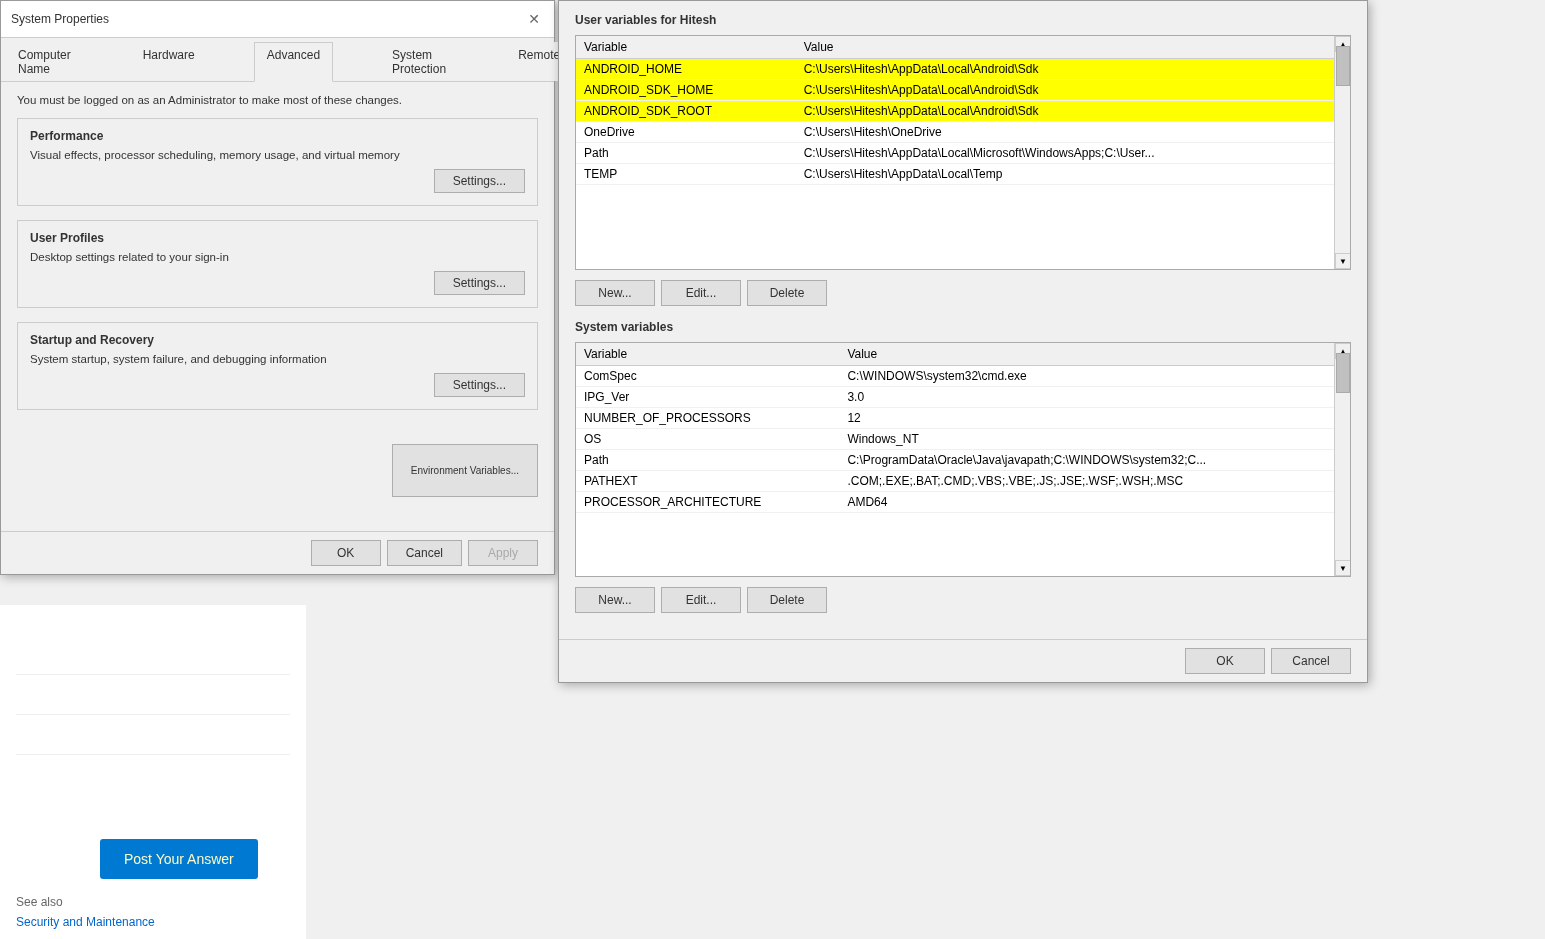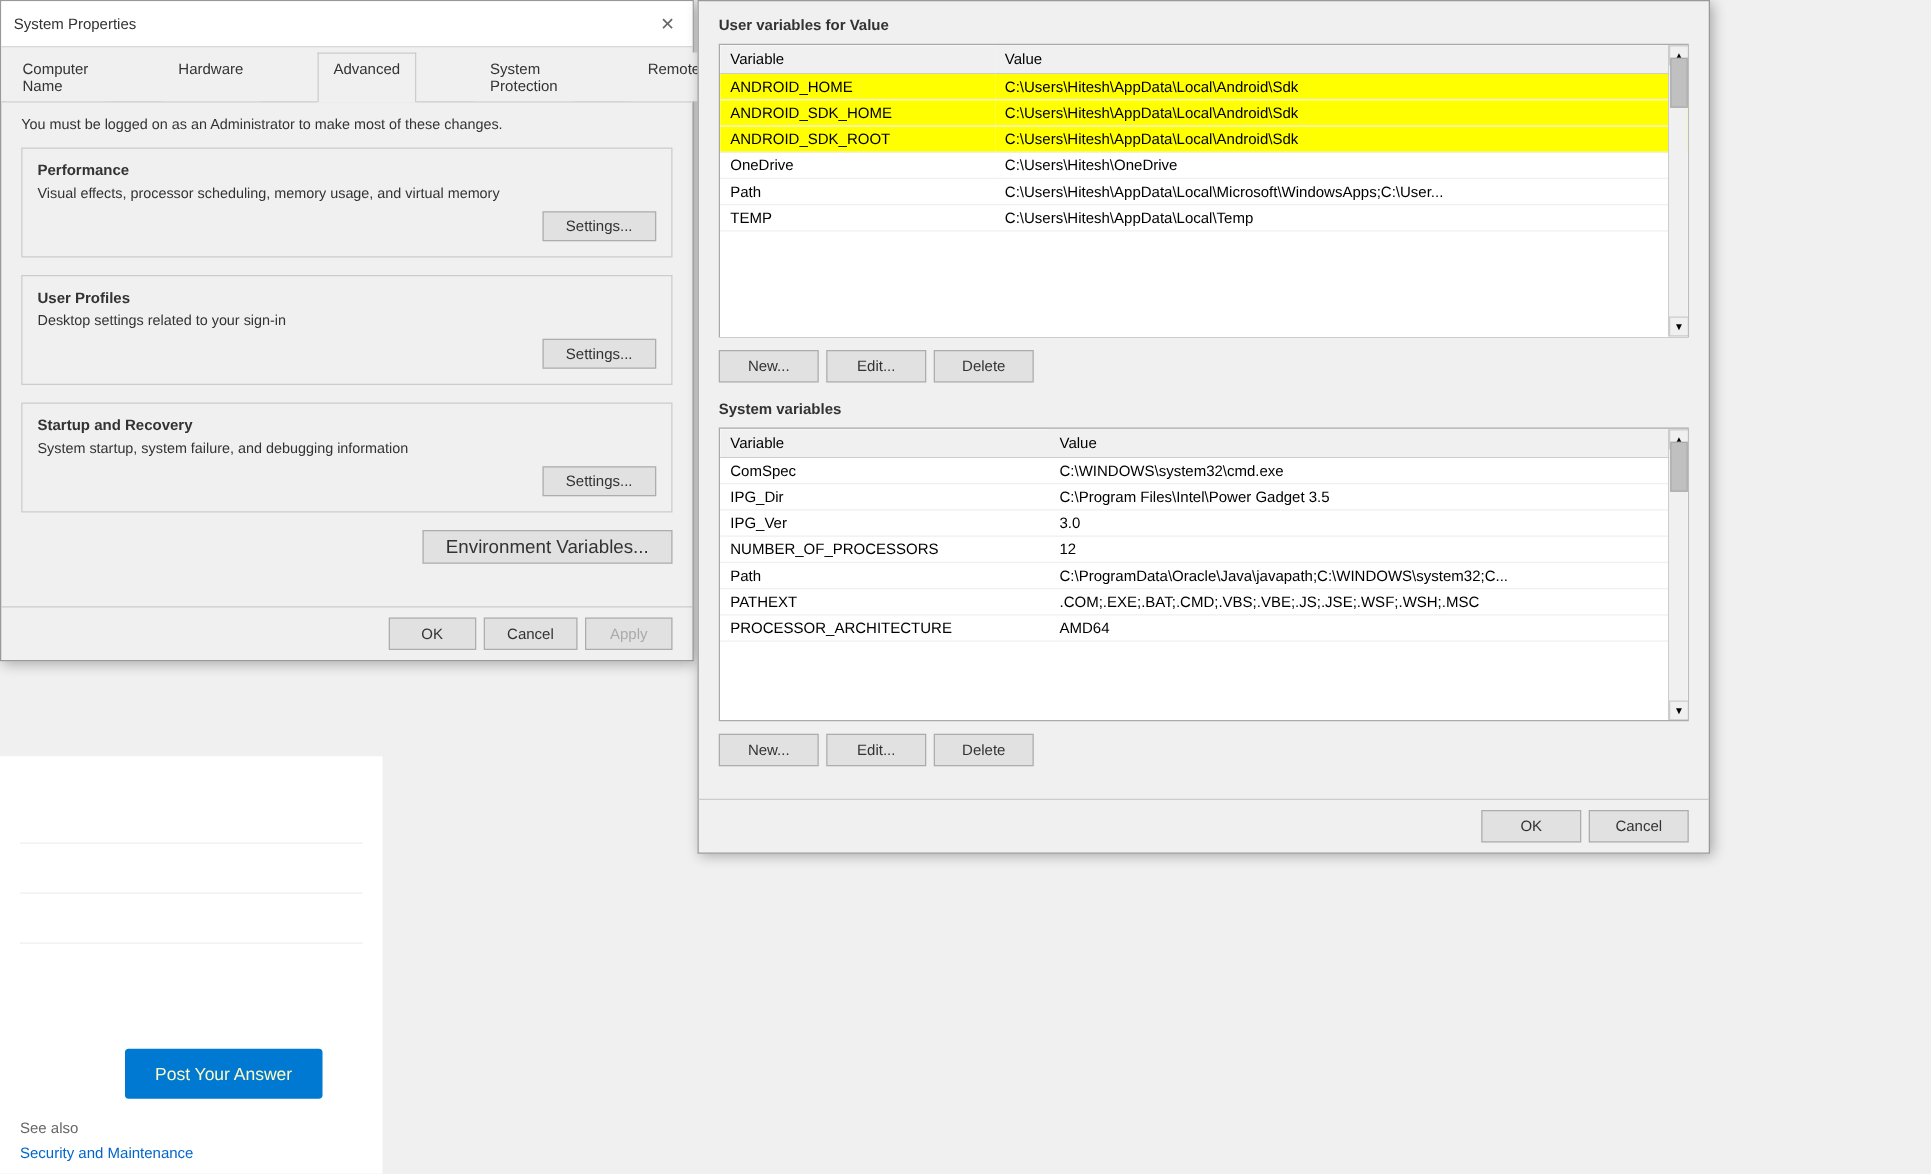--- a/index.html
+++ b/index.html
@@ -121,27 +121,28 @@
       color: #333;
     }
 
     .clearfix::after {
       content: '';
       display: table;
       clear: both;
     }
 
     .env-btn {
-      padding: 4px 18px;
-      font-size: 15px;
+      padding: 20px 18px;
+      font-size: 10px;
       background: #e1e1e1;
       border: 1px solid #adadad;
       cursor: pointer;
       color: #333;
       margin-bottom: 12px;
+      margin-top: 20px;
     }
 
     .dialog-footer {
       display: flex;
       justify-content: flex-end;
       gap: 6px;
       padding: 8px 16px;
       border-top: 1px solid #ccc;
     }
 
@@ -389,21 +390,21 @@
     <div class="see-also-title">See also</div>
     <a class="see-also-link">Security and Maintenance</a>
   </div>
 </div>
 
 <button class="post-answer-btn">Post Your Answer</button>
 
 <div class="env-dialog">
   <div class="env-content">
 
-    <div class="env-section-title">User variables for Value</div>
+    <div class="env-section-title">User variables for Hitesh</div>
 
     <div class="var-table-container" style="position:relative;">
       <table class="var-table">
         <thead>
           <tr>
             <th>Variable</th>
             <th>Value</th>
           </tr>
         </thead>
         <tbody id="user-vars-tbody">
@@ -455,30 +456,30 @@
             <th>Variable</th>
             <th>Value</th>
           </tr>
         </thead>
         <tbody id="system-vars-tbody">
         <tr>
               <td>ComSpec</td>
               <td>C:\WINDOWS\system32\cmd.exe</td>
             </tr>
             <tr>
-              <td>IPG_Dir</td>
-              <td>C:\Program Files\Intel\Power Gadget 3.5</td>
-            </tr>
-            <tr>
               <td>IPG_Ver</td>
               <td>3.0</td>
             </tr>
             <tr>
               <td>NUMBER_OF_PROCESSORS</td>
               <td>12</td>
+            </tr>
+            <tr>
+              <td>OS</td>
+              <td>Windows_NT</td>
             </tr>
             <tr>
               <td>Path</td>
               <td>C:\ProgramData\Oracle\Java\javapath;C:\WINDOWS\system32;C...</td>
             </tr>
             <tr>
               <td>PATHEXT</td>
               <td>.COM;.EXE;.BAT;.CMD;.VBS;.VBE;.JS;.JSE;.WSF;.WSH;.MSC</td>
             </tr>
             <tr>

